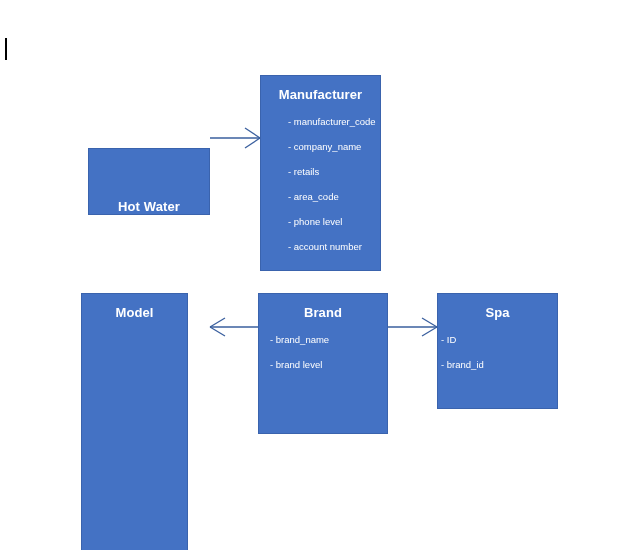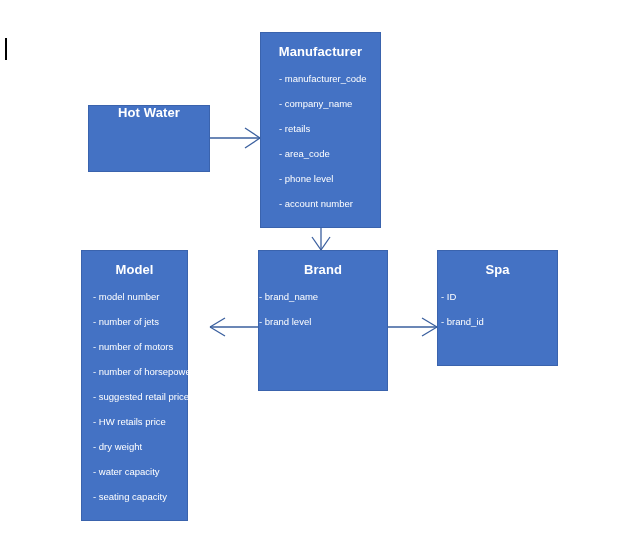--- a/index.html
+++ b/index.html
@@ -37,20 +37,21 @@
     height: 550px;
     pointer-events: none;
   }
   
   .entity {
     position: absolute;
     box-sizing: border-box;
     background: #4472C4;
     border: 1px solid #3a63ad;
     color: #ffffff;
+    margin-top: 43px;
   }
   .entity-title {
     text-align: center;
     font-size: 13px;
     font-weight: bold;
     color: #ffffff;
     letter-spacing: .1px;
     line-height: 1.1;
   }
   .attr-list {
@@ -60,37 +61,37 @@
   }
   .attr {
     font-size: 9.5px;
     color: #ffffff;
     line-height: 1.1;
     white-space: nowrap;
   }
   
   #entity-hot-water {
     left: 88px;  top: 105px;  width: 122px;  height: 67px;
-    display: flex; align-items: flex-start; justify-content: center;
+    display: flex; align-items: flex-end; justify-content: center;
   }
   #entity-hot-water .entity-title { width: 100%; }
 
   #entity-manufacturer { left: 260px; top: 32px;  width: 121px; height: 196px; }
   #entity-manufacturer .entity-title { margin-top: 12px; }
-  #entity-manufacturer .attr-list { margin-top: 15px; padding-left: 18px; }
+  #entity-manufacturer .attr-list { margin-top: 15px; padding-left: 27px; }
   #entity-manufacturer .attr { margin-bottom: 14.5px; }
 
   #entity-model { left: 81px; top: 250px; width: 107px; height: 271px; }
   #entity-model .entity-title { margin-top: 12px; }
   #entity-model .attr-list { margin-top: 15px; padding-left: 11px; }
   #entity-model .attr { margin-bottom: 14.5px; }
 
   #entity-brand { left: 258px; top: 250px; width: 130px; height: 141px; }
   #entity-brand .entity-title { margin-top: 12px; }
-  #entity-brand .attr-list { margin-top: 15px; }
+  #entity-brand .attr-list { margin-top: 15px; padding-left: 11px; }
   #entity-brand .attr { margin-bottom: 14.5px; }
 
   #entity-spa { left: 437px; top: 250px; width: 121px; height: 116px; }
   #entity-spa .entity-title { margin-top: 12px; }
   #entity-spa .attr-list { margin-top: 15px; padding-left: 3px; }
   #entity-spa .attr { margin-bottom: 14.5px; }
 </style>
 </head>
 <body>
 
@@ -139,31 +140,20 @@
       <li class="attr">- company_name</li>
       <li class="attr">- retails</li>
       <li class="attr">- area_code</li>
       <li class="attr">- phone level</li>
       <li class="attr">- account number</li>
     </ul>
   </div>
 
   <div class="entity" id="entity-model">
     <div class="entity-title">Model</div>
-    <ul class="attr-list">
-      <li class="attr">- model number</li>
-      <li class="attr">- number of jets</li>
-      <li class="attr">- number of motors</li>
-      <li class="attr">- number of horsepower</li>
-      <li class="attr">- suggested retail price</li>
-      <li class="attr">- HW retails price</li>
-      <li class="attr">- dry weight</li>
-      <li class="attr">- water capacity</li>
-      <li class="attr">- seating capacity</li>
-    </ul>
   </div>
 
   <div class="entity" id="entity-brand">
     <div class="entity-title">Brand</div>
     <ul class="attr-list">
       <li class="attr">- brand_name</li>
       <li class="attr">- brand level</li>
     </ul>
   </div>
 

